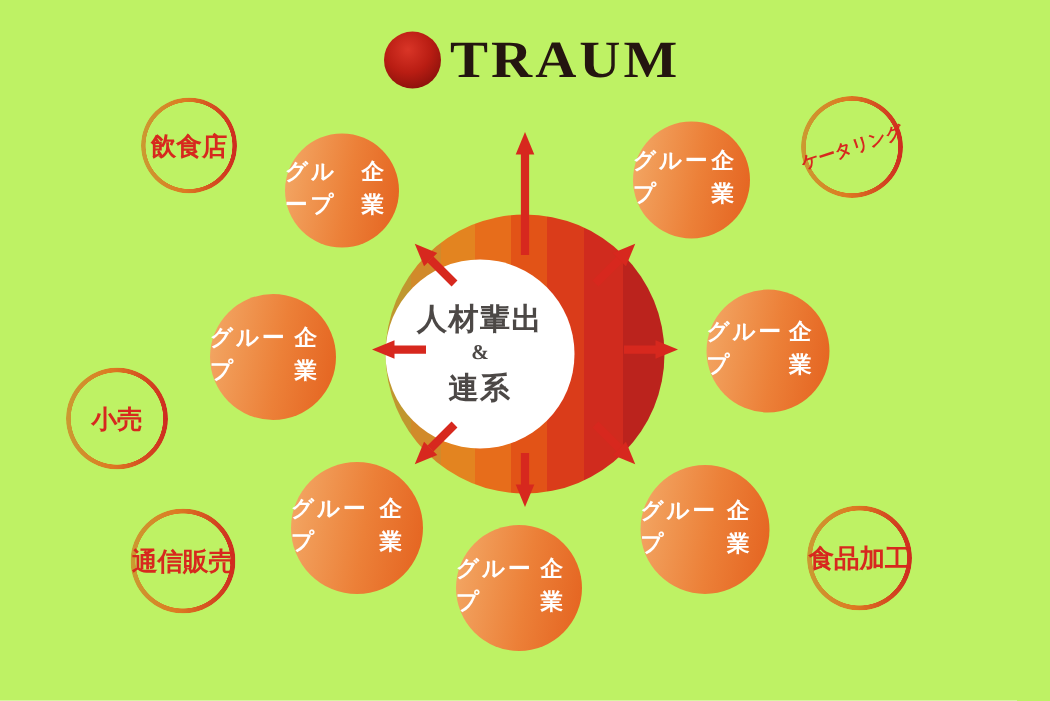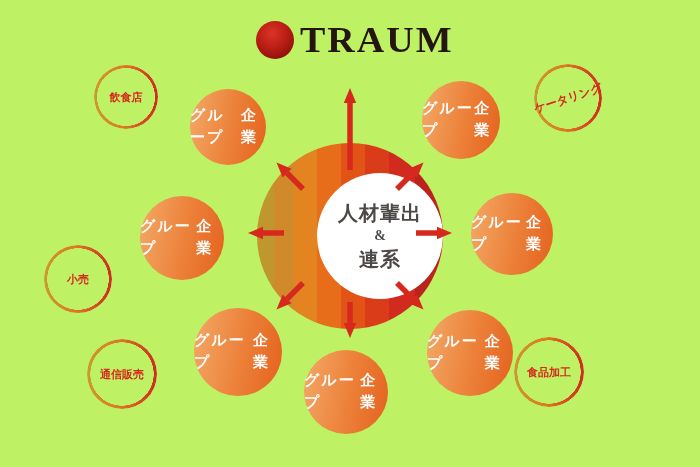--- a/index.html
+++ b/index.html
@@ -24,21 +24,21 @@
     position:absolute;left:257px;top:143px;width:186px;height:186px;border-radius:50%;
     background:linear-gradient(90deg,
       #c0972f 0%,#c0972f 9%,
       #d18a2a 9%,#d18a2a 20%,
       #e38420 20%,#e38420 32%,
       #e76d1b 32%,#e76d1b 45%,
       #e25317 45%,#e25317 58%,
       #da3c1a 58%,#da3c1a 71%,
       #d02b1e 71%,#d02b1e 85%,
       #bb231d 85%,#bb231d 100%);
-    display:flex;align-items:center;justify-content:flex-end;
+    display:flex;align-items:center;justify-content:flex-start;
     z-index:1;
   }
   .ring-inner{
     width:126px;height:126px;border-radius:50%;background:#ffffff;
     display:flex;flex-direction:column;align-items:center;justify-content:center;
   }
   .center-line{font-size:20px;font-weight:700;letter-spacing:1px;color:#4c4846;line-height:1.3;}
   .center-amp{font-size:14px;font-weight:700;color:#4c4846;line-height:1.4;}
   
   .arrows{position:absolute;left:0;top:0;z-index:3;pointer-events:none;}
@@ -55,21 +55,21 @@
   
   .outline-circle{position:absolute;z-index:2;}
   .outline-circle .stroke{
     position:absolute;inset:0;border-radius:50%;
     background:linear-gradient(90deg,#cb9a31 0%,#dd7a22 45%,#ce2a1f 100%);
     -webkit-mask:radial-gradient(closest-side,transparent 90%,#000 91%);
     mask:radial-gradient(closest-side,transparent 90%,#000 91%);
   }
   .outline-circle .lbl{
     position:absolute;inset:0;display:flex;align-items:center;justify-content:center;
-    color:#d7281e;font-weight:700;font-size:11px;letter-spacing:0px;white-space:nowrap;
+    color:#d7281e;font-weight:700;font-size:17px;letter-spacing:0px;white-space:nowrap;
   }
   .lbl-rot{transform:rotate(-18deg);font-size:11.5px !important;}
 </style>
 </head>
 <body>
 
 <div class="canvas">
 
   <div class="logo">
     <div class="logo-sphere"></div>
@@ -159,18 +159,18 @@
     <div class="lbl">小売</div>
   </div>
   <div class="outline-circle" style="left:87px;top:339px;width:70px;height:70px;">
     <div class="stroke"></div>
     <div class="lbl">通信販売</div>
   </div>
   <div class="outline-circle" style="left:534px;top:64px;width:68px;height:68px;">
     <div class="stroke"></div>
     <div class="lbl lbl-rot">ケータリング</div>
   </div>
-  <div class="outline-circle" style="left:514px;top:337px;width:70px;height:70px;text-align:center;">
+  <div class="outline-circle" style="left:538px;top:337px;width:70px;height:70px;text-align:center;">
     <div class="stroke"></div>
     <div class="lbl">食品加工</div>
   </div>
 
 </div>
 
 </body></html>

